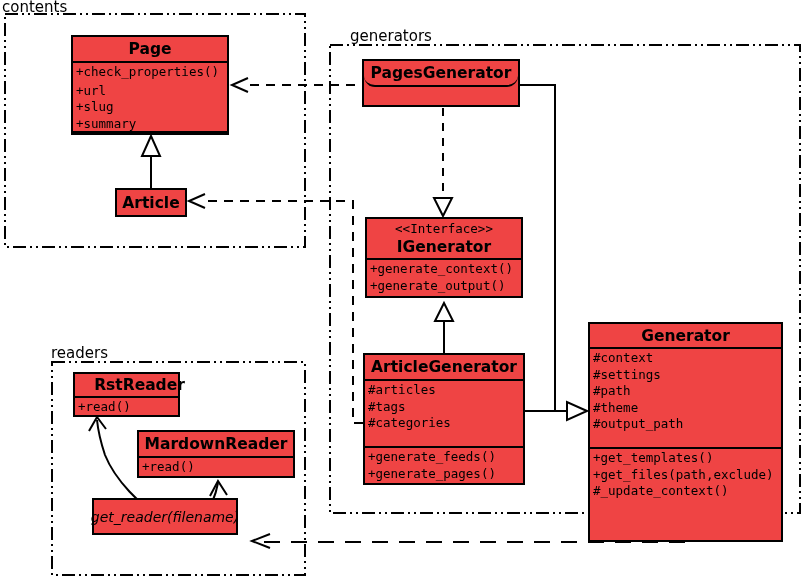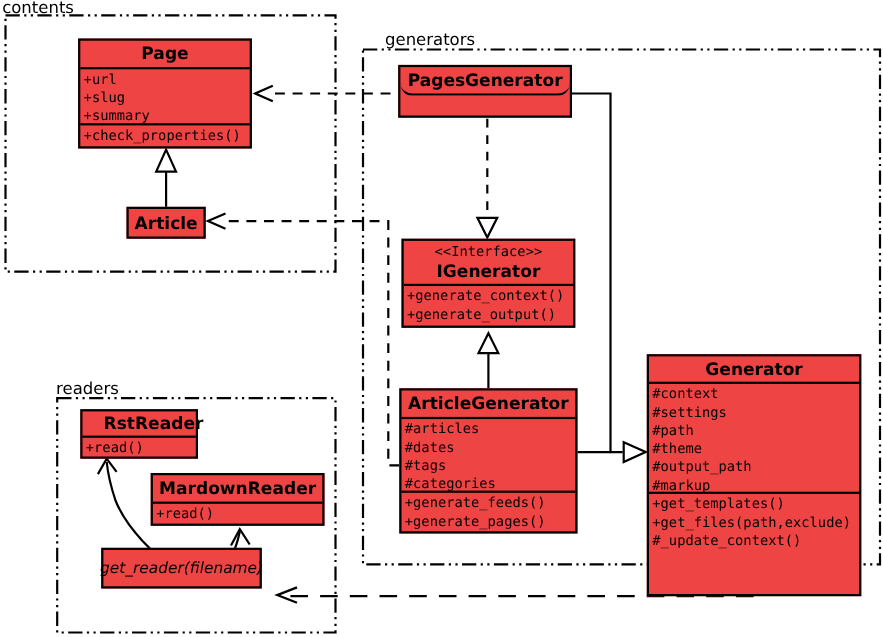--- a/index.html
+++ b/index.html
@@ -82,27 +82,27 @@
       <polyline points="210,496 218,481 227,495" fill="none" stroke="#000" stroke-width="2"></polyline>
     </g>
   </svg>
 
   <div class="pkg-label" style="left:2px;top:-1px;">contents</div>
   <div class="pkg-label" style="left:350px;top:28px;">generators</div>
   <div class="pkg-label" style="left:51px;top:345px;">readers</div>
 
   <div class="box" style="left:71px;top:35px;width:158px;height:100px;">
     <div class="box-title rule" style="height:26px;">Page</div>
+    <div class="sec">
+      <div class="member">+check_properties()</div>
+    </div>
     <div class="sec rule" style="height:51px;">
       <div class="member">+url</div>
       <div class="member">+slug</div>
       <div class="member">+summary</div>
-    </div>
-    <div class="sec">
-      <div class="member">+check_properties()</div>
     </div>
   </div>
 
   <div class="box" style="left:115px;top:188px;width:72px;height:29px;">
     <div class="box-title" style="height:25px;">Article</div>
   </div>
 
   <div class="box" style="left:362px;top:59px;width:158px;height:48px;">
     <div class="box-title rule" style="height:26px;border-radius:11px;">PagesGenerator</div>
   </div>
@@ -113,39 +113,37 @@
     <div class="sec">
       <div class="member">+generate_context()</div>
       <div class="member">+generate_output()</div>
     </div>
   </div>
 
   <div class="box" style="left:363px;top:353px;width:162px;height:132px;">
     <div class="box-title rule" style="height:26px;">ArticleGenerator</div>
     <div class="sec rule" style="height:67px;">
       <div class="member">#articles</div>
-      <div class="member">#dates</div>
       <div class="member">#tags</div>
       <div class="member">#categories</div>
     </div>
     <div class="sec">
       <div class="member">+generate_feeds()</div>
       <div class="member">+generate_pages()</div>
     </div>
   </div>
 
   <div class="box" style="left:588px;top:322px;width:195px;height:220px;">
     <div class="box-title rule" style="height:25px;">Generator</div>
     <div class="sec rule" style="height:100px;">
       <div class="member">#context</div>
       <div class="member">#settings</div>
       <div class="member">#path</div>
       <div class="member">#theme</div>
       <div class="member">#output_path</div>
-      <div class="member">#markup</div>
     </div>
     <div class="sec">
       <div class="member">+get_templates()</div>
       <div class="member">+get_files(path,exclude)</div>
       <div class="member">#_update_context()</div>
     </div>
   </div>
 
   <div class="box" style="left:73px;top:372px;width:107px;height:45px;">
     <div class="box-title rule" style="height:24px;padding-left:26px;">RstReader</div>

